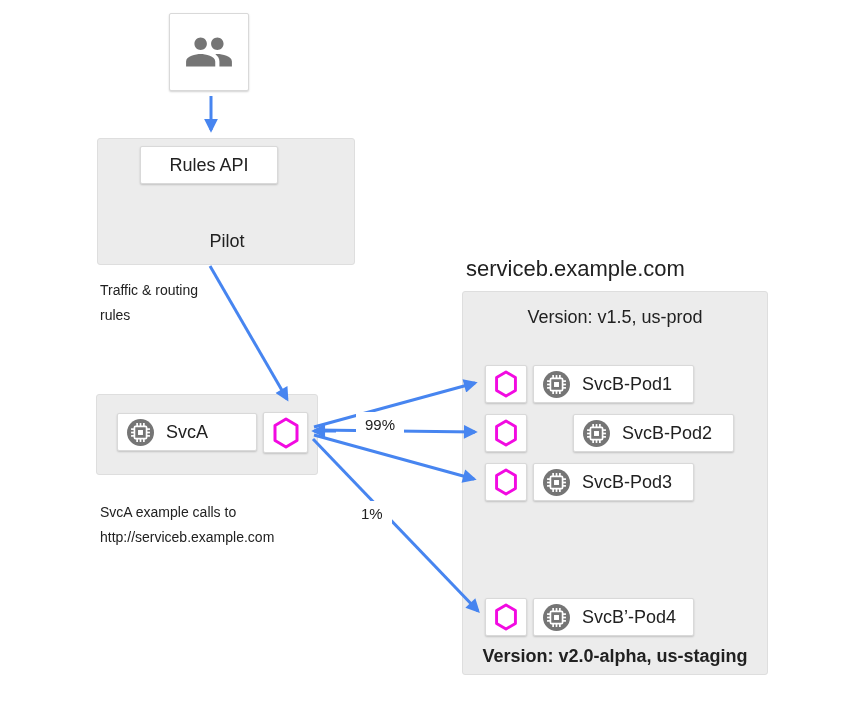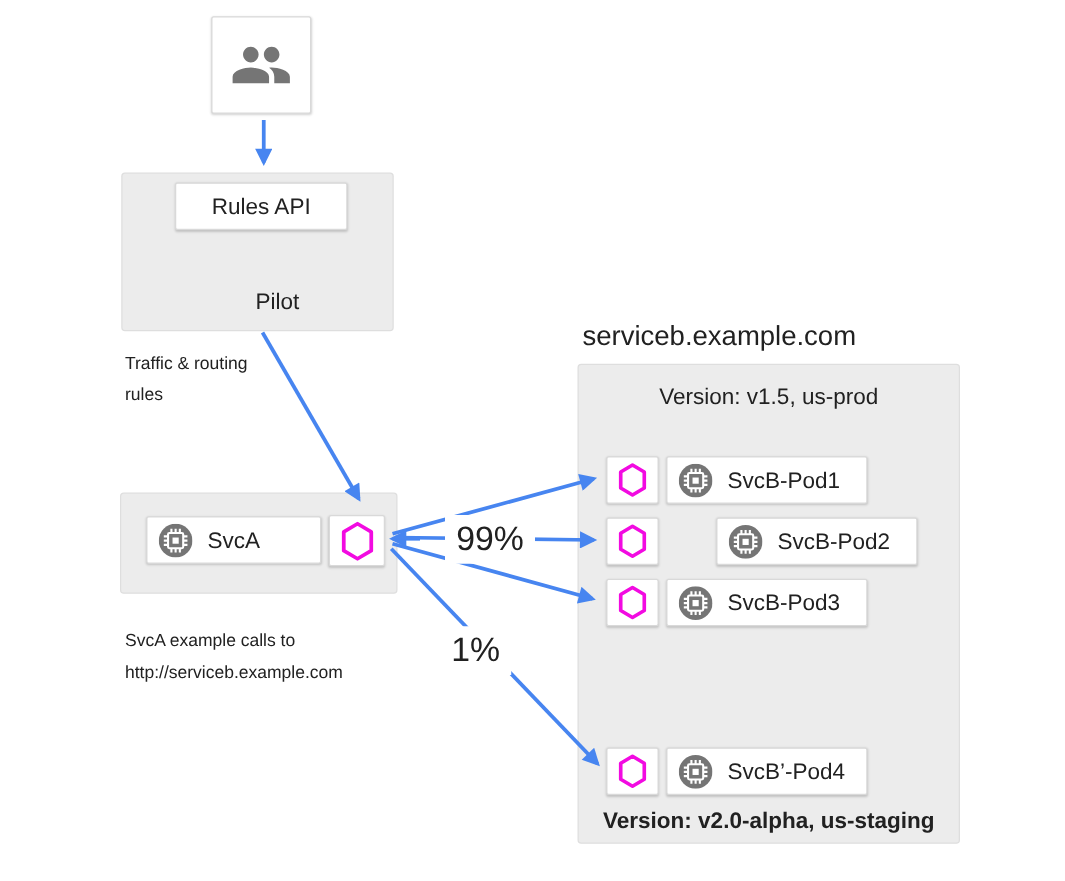--- a/index.html
+++ b/index.html
@@ -30,21 +30,21 @@
     align-items:center;
     justify-content:center;
   }
   .boxlabel{font-size:18px;white-space:nowrap;}
   .note{font-size:14px;line-height:25px;white-space:nowrap;margin-left:32px;}
   .weight{
     position:absolute;
     z-index:6;
     background:#ffffff;
     padding:4px 9px;
-    font-size:27px;
+    font-size:15px;
     white-space:nowrap;
   }
   .chip-circle{
     width:27px;height:27px;flex:0 0 27px;
     display:flex;align-items:center;justify-content:center;
   }
   .rowflex{
     display:flex;justify-content:flex-start;
     gap:12px;padding-left:9px;
   }
@@ -81,25 +81,25 @@
   </svg>
 
   <div class="abs wbox" style="left:169px;top:13px;width:80px;height:78px;">
     <span style="display:flex;">
       <svg width="50" height="50" viewBox="0 0 24 24" fill="#757575">
         <path d="M16 11c1.66 0 2.99-1.34 2.99-3S17.66 5 16 5s-3 1.34-3 3 1.34 3 3 3zm-8 0c1.66 0 2.99-1.34 2.99-3S9.66 5 8 5 5 6.34 5 8s1.34 3 3 3zm0 2c-2.33 0-7 1.17-7 3.5V19h14v-2.5c0-2.33-4.67-3.5-7-3.5zm8 0c-.29 0-.62.02-.97.05 1.16.84 1.97 1.97 1.97 3.45V19h6v-2.5c0-2.33-4.67-3.5-7-3.5z"></path>
       </svg>
     </span>
   </div>
 
-  <div class="abs panel" style="left:97px;top:138px;width:218px;height:127px;padding-left:44px;">
+  <div class="abs panel" style="left:97px;top:138px;width:258px;height:127px;padding-left:44px;">
     <div class="abs wbox" style="left:42px;top:7px;width:138px;height:38px;">
       <span class="boxlabel">Rules API</span>
     </div>
-    <div class="abs centered-text" style="bottom:12px;left:16px;font-size:18px;">Pilot</div>
+    <div class="abs centered-text" style="bottom:12px;left:1px;font-size:18px;">Pilot</div>
   </div>
 
   <div class="abs note" style="left:68px;top:278px;">
     <div>Traffic &amp; routing</div>
     <div>rules</div>
   </div>
 
   <div class="abs panel" style="left:96px;top:394px;width:222px;height:81px;">
     <div class="abs wbox rowflex" style="left:20px;top:18px;width:140px;height:38px;justify-content:flex-start;">
       <span class="chip-circle">

